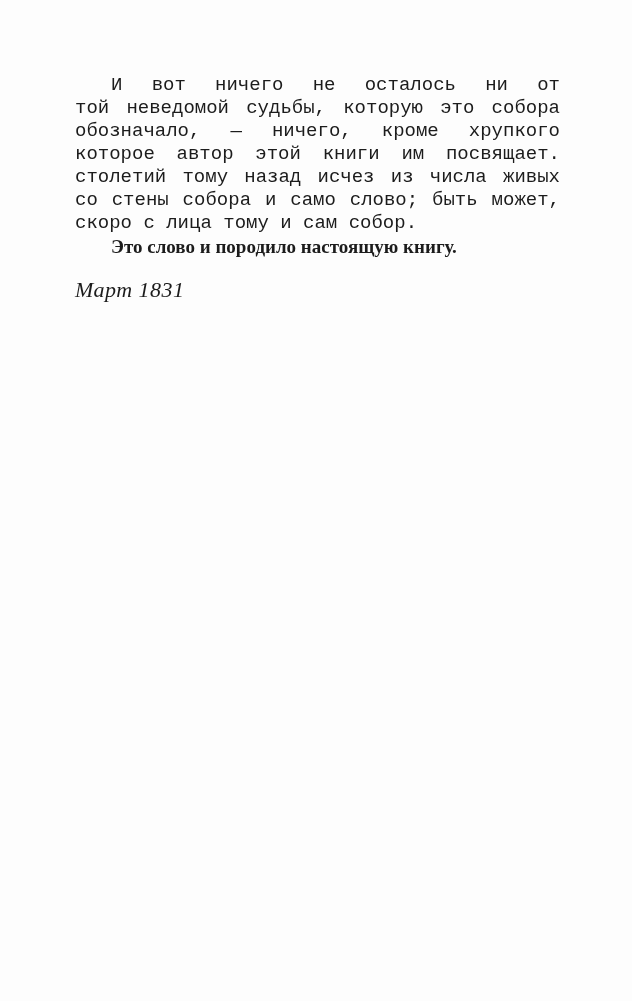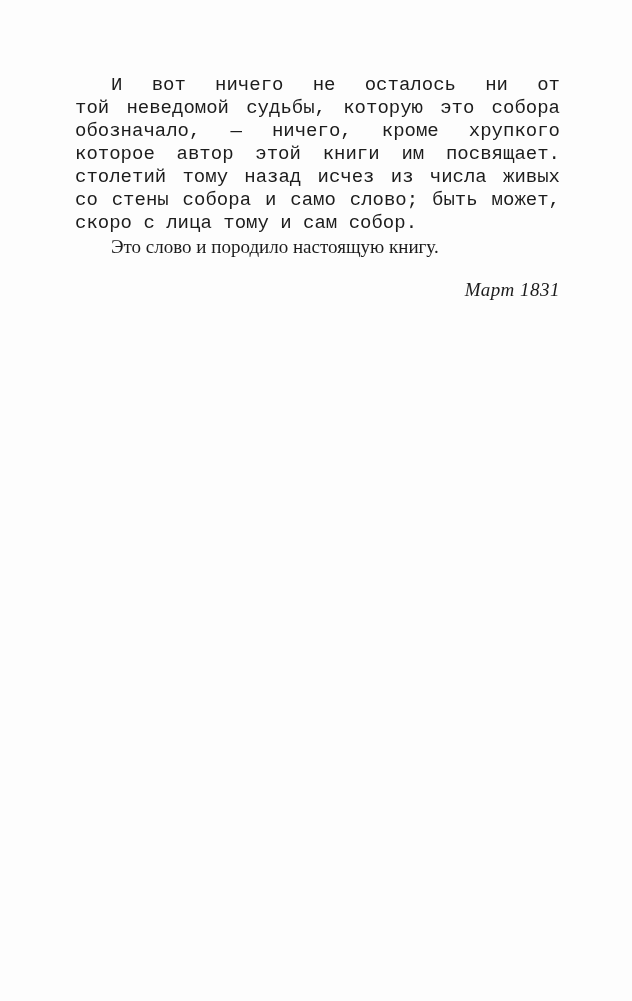--- a/index.html
+++ b/index.html
@@ -43,27 +43,28 @@
     text-indent: 36px;
   }
 
   .line.last {
     text-align-last: left;
   }
 
   .para-2 {
     text-indent: 36px;
     text-align: left;
+    font-weight: bold;
   }
 
   .dateline {
     margin-top: 20px;
-    text-align: right;
+    text-align: left;
     font-style: italic;
-    font-size: 19px;
+    font-size: 22px;
     letter-spacing: 0.5px;
   }
 </style>
 </head>
 <body>
 
 <div class="page">
   <div class="text-block">
 
     <div>

